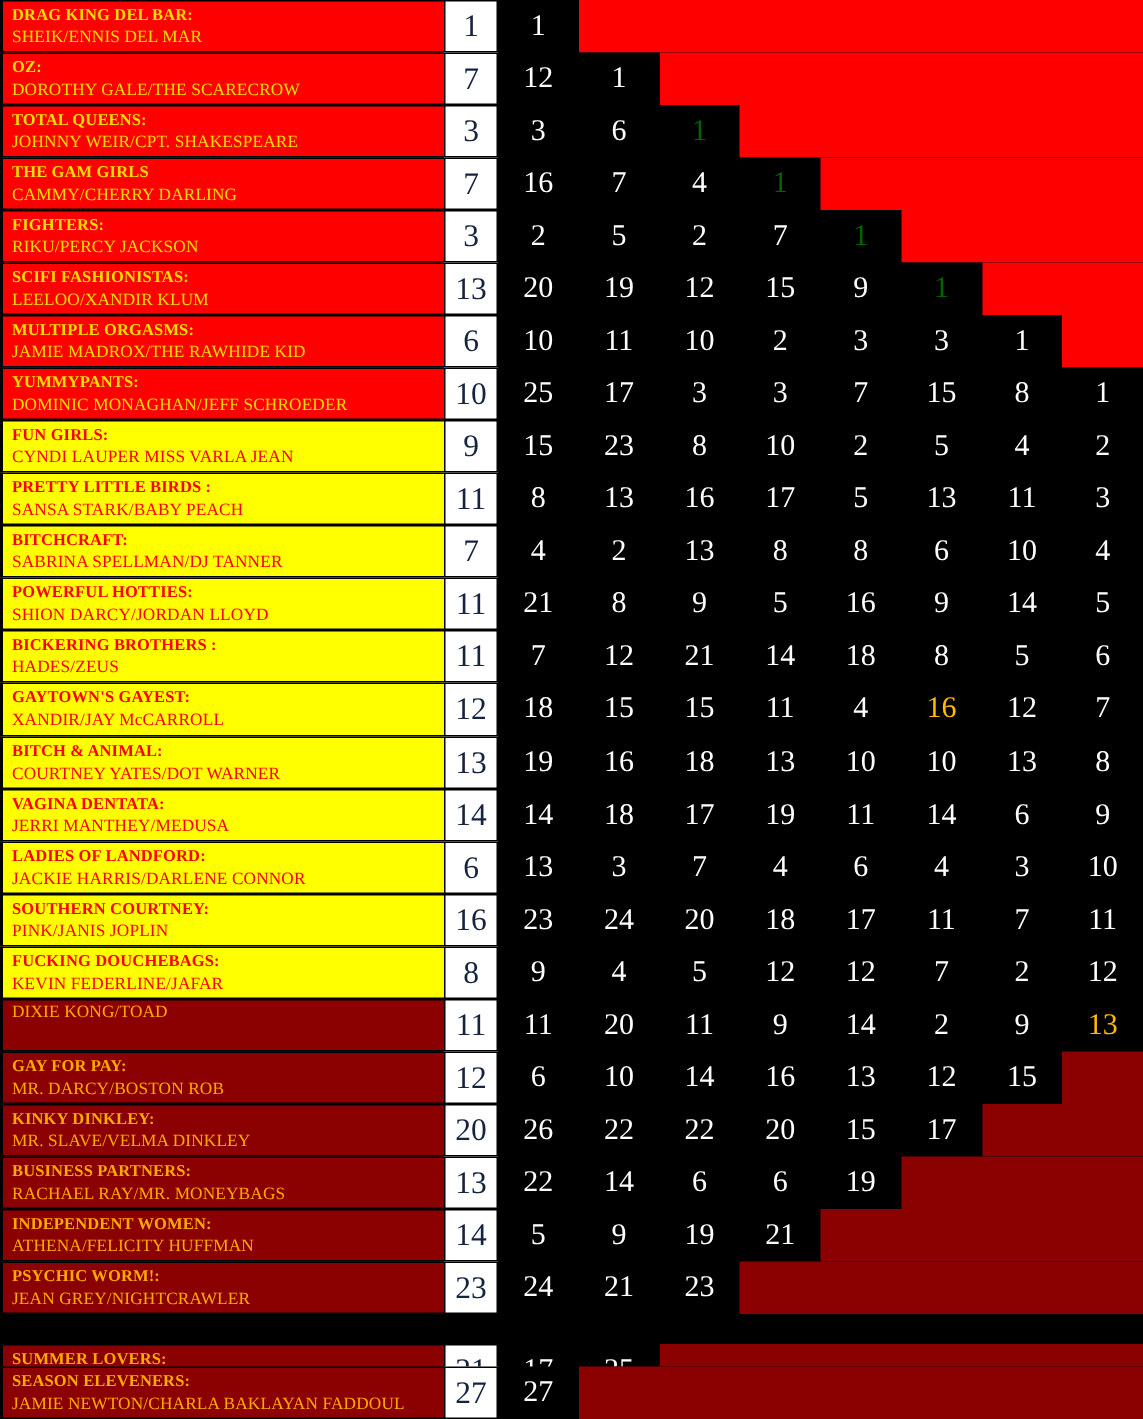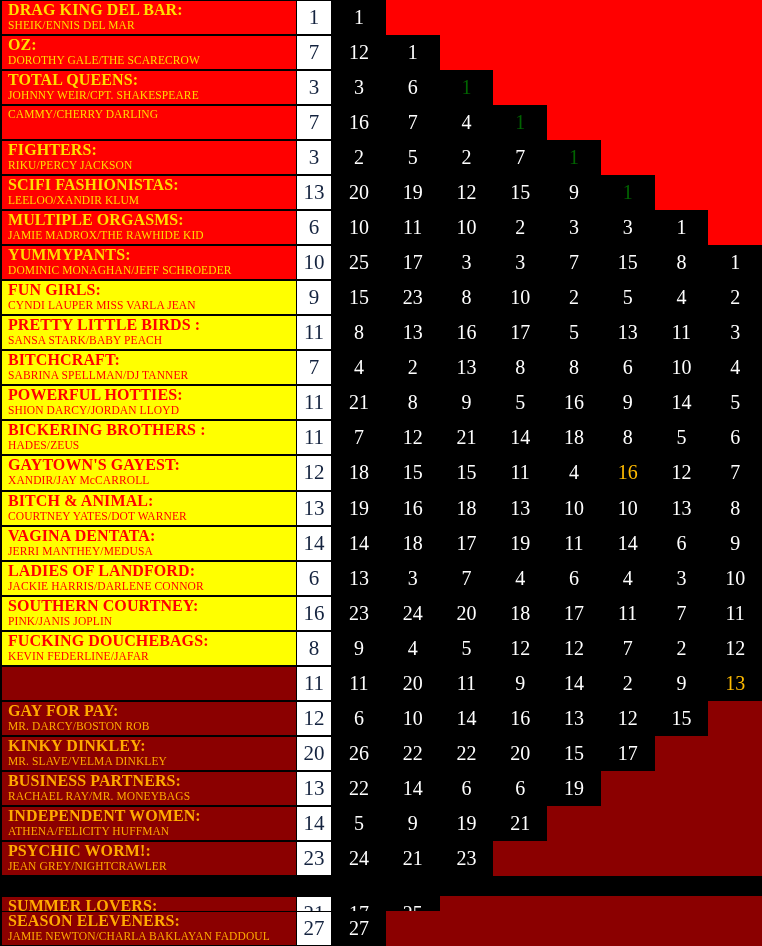--- a/index.html
+++ b/index.html
@@ -39,21 +39,21 @@
     box-sizing: border-box;
     border-top: 1px solid #000000;
     border-bottom: 1px solid #000000;
     border-left: 2px solid #000000;
     padding: 1px 0 0 6px;
     overflow: hidden;
   }
   .team {
     display: block;
     font-weight: bold;
-    font-size: 16px;
+    font-size: 11px;
     line-height: 16px;
     letter-spacing: 0.1px;
     white-space: nowrap;
   }
   .members {
     display: block;
     font-size: 11.5px;
     line-height: 15px;
     letter-spacing: 0.1px;
     white-space: nowrap;
@@ -157,20 +157,21 @@
       <div class="rankcell" style="line-height: 33.037px;">3</div>
       <div class="grid">
         <div class="blocker" style="width: 268.75px;"></div>
         <div class="cell" style="left: 0px; width: 53.75px; line-height: 35.037px;">3</div>
         <div class="cell" style="left: 53.75px; width: 53.75px; line-height: 35.037px;">6</div>
         <div class="cell green" style="left: 107.5px; width: 53.75px; line-height: 35.037px;">1</div>
       </div>
     </div>
     <div class="row g-red" style="top: 105.111px; height: 35.037px;">
       <div class="namecell">
+        <span class="team">THE GAM GIRLS</span>
         <span class="members">CAMMY/CHERRY DARLING</span>
       </div>
       <div class="rankcell" style="line-height: 33.037px;">7</div>
       <div class="grid">
         <div class="blocker" style="width: 215px;"></div>
         <div class="cell" style="left: 0px; width: 53.75px; line-height: 35.037px;">16</div>
         <div class="cell" style="left: 53.75px; width: 53.75px; line-height: 35.037px;">7</div>
         <div class="cell" style="left: 107.5px; width: 53.75px; line-height: 35.037px;">4</div>
         <div class="cell green" style="left: 161.25px; width: 53.75px; line-height: 35.037px;">1</div>
       </div>
@@ -422,20 +423,21 @@
         <div class="cell" style="left: 107.5px; width: 53.75px; line-height: 35.037px;">5</div>
         <div class="cell" style="left: 161.25px; width: 53.75px; line-height: 35.037px;">12</div>
         <div class="cell" style="left: 215px; width: 53.75px; line-height: 35.037px;">12</div>
         <div class="cell" style="left: 268.75px; width: 53.75px; line-height: 35.037px;">7</div>
         <div class="cell" style="left: 322.5px; width: 53.75px; line-height: 35.037px;">2</div>
         <div class="cell" style="left: 376.25px; width: 53.75px; line-height: 35.037px;">12</div>
       </div>
     </div>
     <div class="row g-dark" style="top: 665.704px; height: 35.037px;">
       <div class="namecell">
+        <span class="members">DIXIE KONG/TOAD</span>
       </div>
       <div class="rankcell" style="line-height: 33.037px;">11</div>
       <div class="grid">
         <div class="cell" style="left: 0px; width: 53.75px; line-height: 35.037px;">11</div>
         <div class="cell" style="left: 53.75px; width: 53.75px; line-height: 35.037px;">20</div>
         <div class="cell" style="left: 107.5px; width: 53.75px; line-height: 35.037px;">11</div>
         <div class="cell" style="left: 161.25px; width: 53.75px; line-height: 35.037px;">9</div>
         <div class="cell" style="left: 215px; width: 53.75px; line-height: 35.037px;">14</div>
         <div class="cell" style="left: 268.75px; width: 53.75px; line-height: 35.037px;">2</div>
         <div class="cell" style="left: 322.5px; width: 53.75px; line-height: 35.037px;">9</div>

